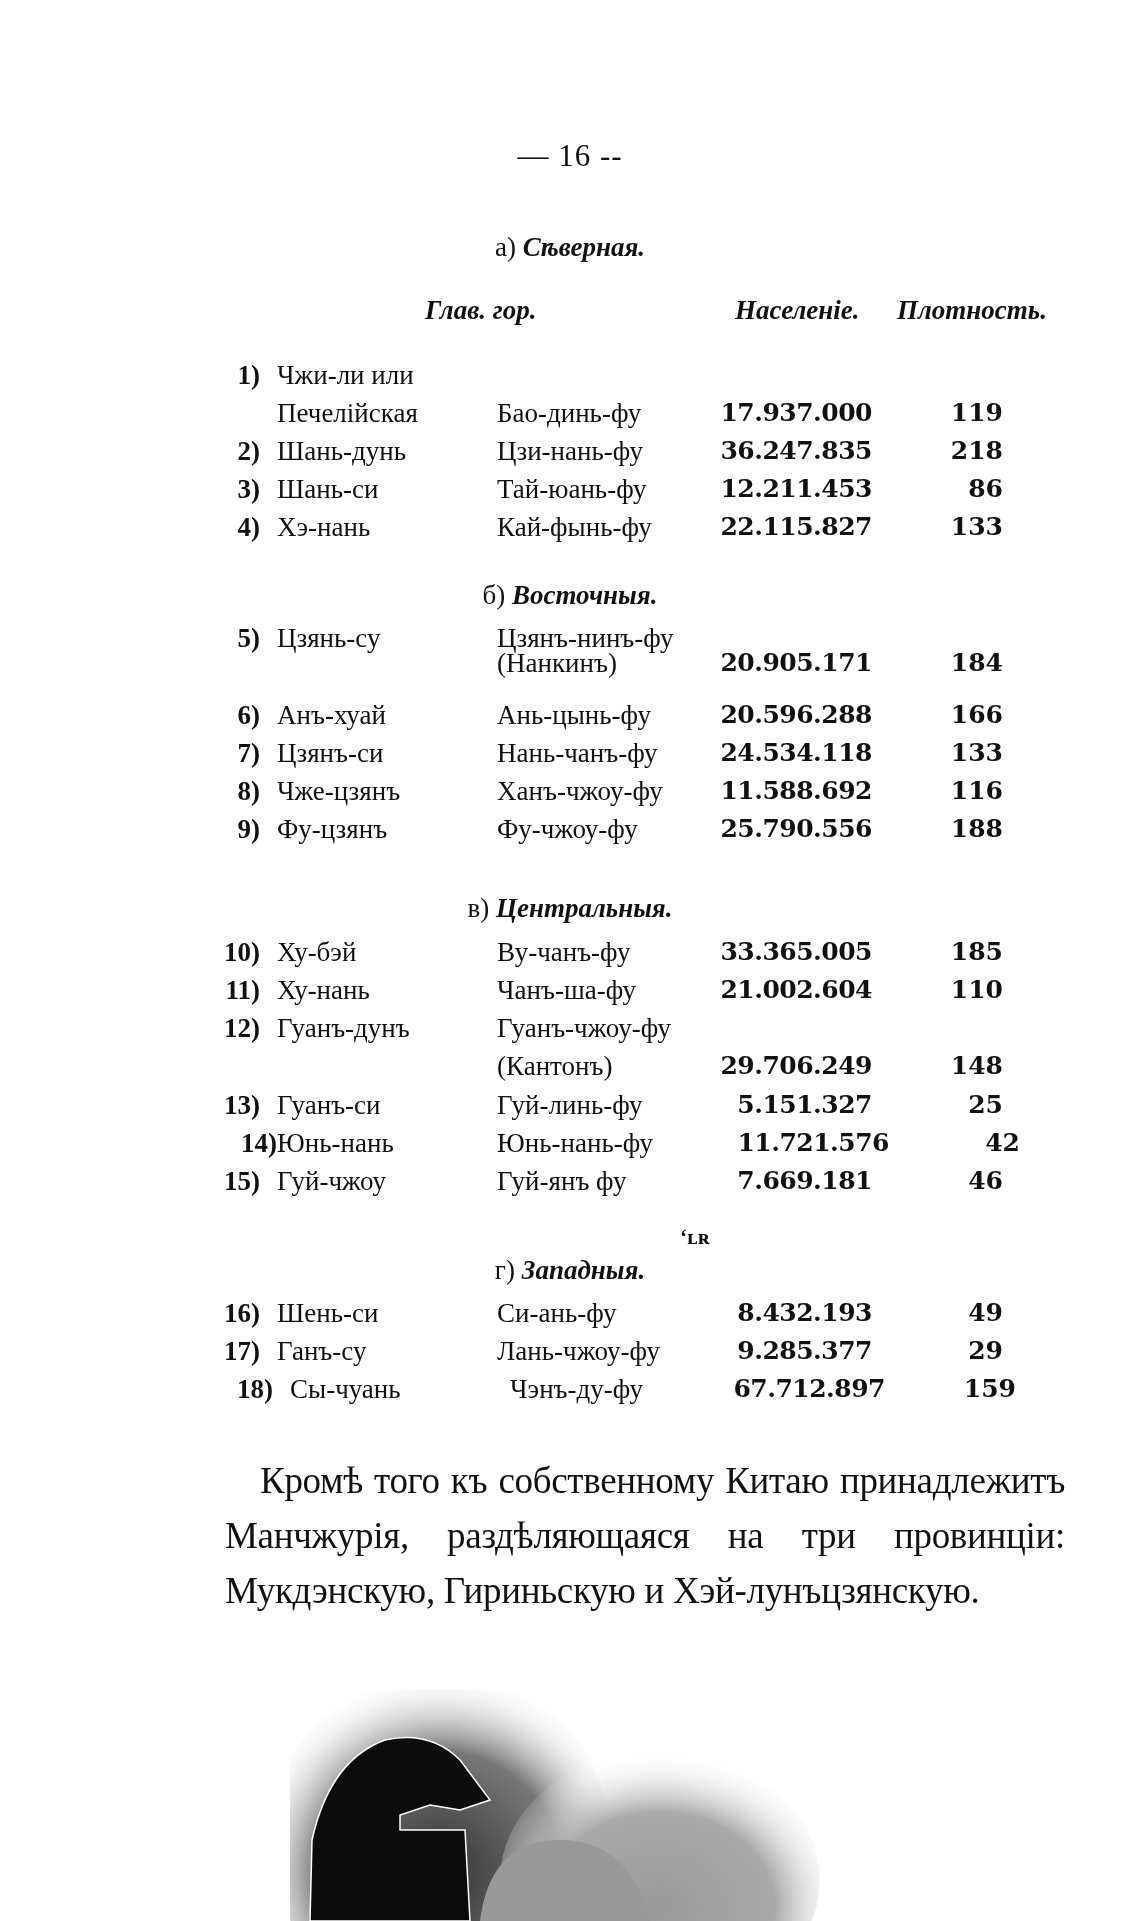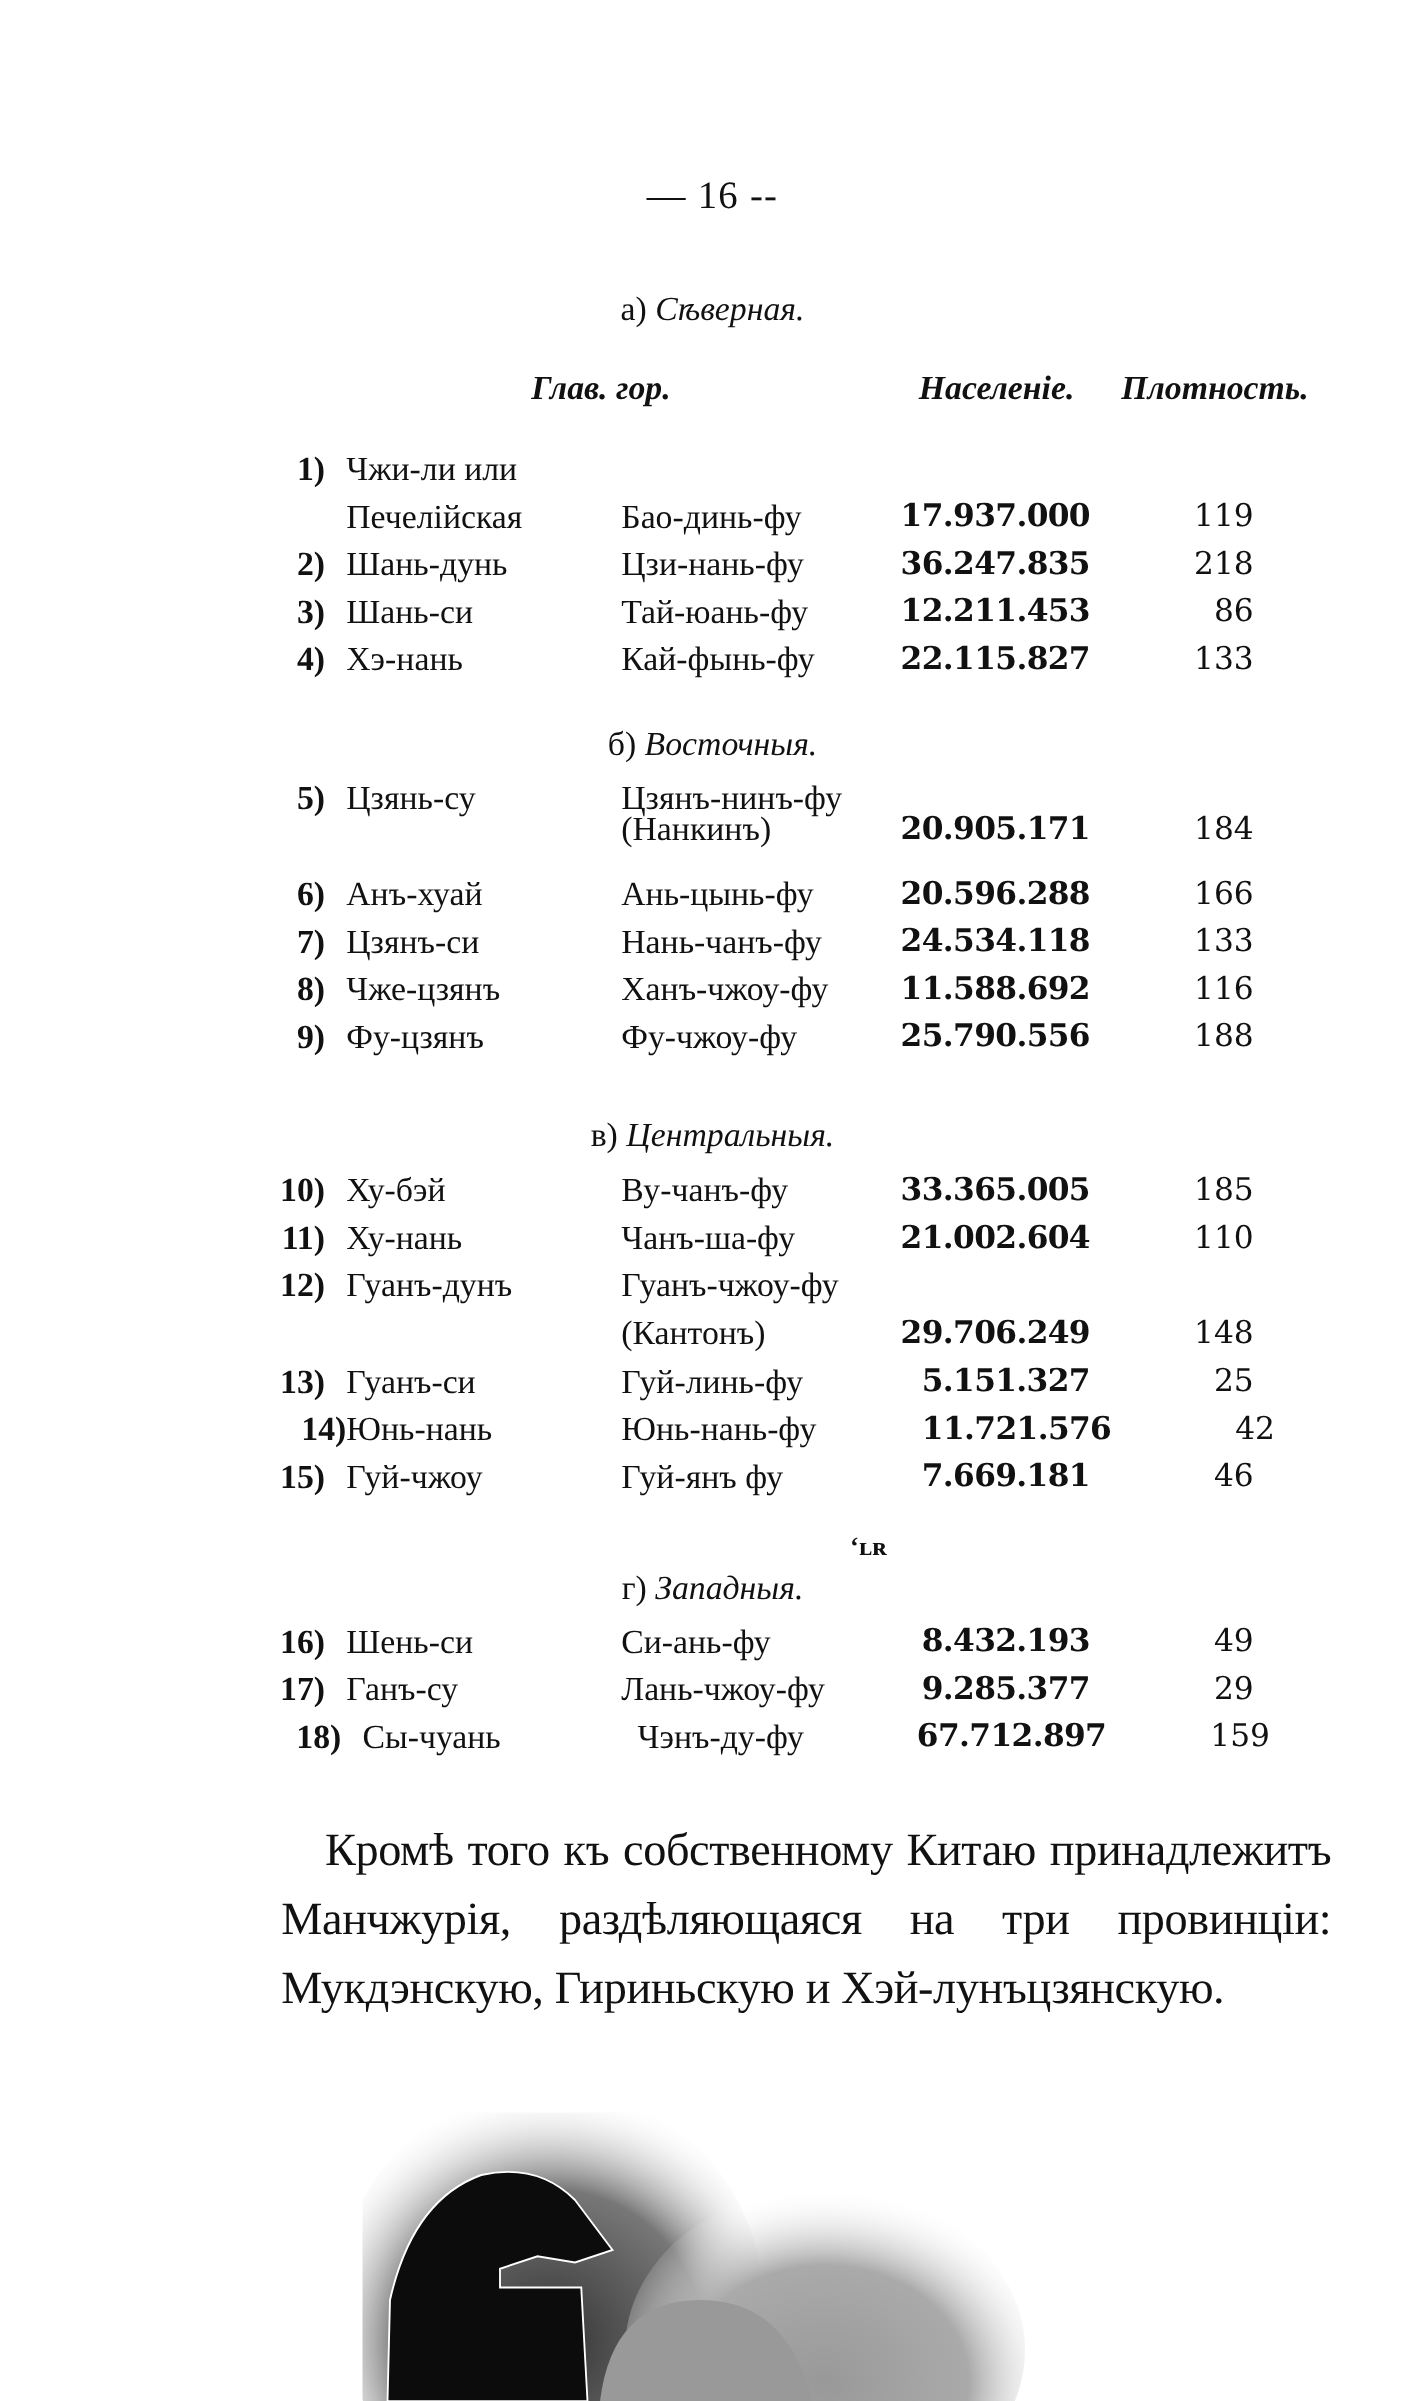--- a/index.html
+++ b/index.html
@@ -7,31 +7,31 @@
     width: 1140px; height: 1921px; position: relative; overflow: hidden;
     font-family: "Liberation Serif", "DejaVu Serif", serif; color: #111;
   }
   .page-number {
     position: absolute; top: 138px; left: 0; width: 100%;
     text-align: center; font-size: 31px; letter-spacing: 1px;
   }
   .section-title {
     position: absolute; left: 0; width: 100%; text-align: center; font-size: 27px;
   }
-  .section-title .it { font-style: italic; font-weight: normal; }
+  .section-title .it { font-style: italic; font-weight: bold; }
   .col-header {
     position: absolute; top: 295px; font-size: 27px; font-style: italic; font-weight: bold;
   }
   .row { position: absolute; left: 0; width: 100%; height: 38px; font-size: 27px; }
   .row span { position: absolute; top: 0; white-space: nowrap; }
   .num { right: 880px; text-align: right; font-weight: bold; }
   .prov { left: 277px; }
   .capital { left: 497px; }
   .pop { right: 268px; text-align: right; font-weight: bold; font-family: "DejaVu Serif", serif; font-size: 25px; letter-spacing: -0.5px; }
-  .dens { right: 137px; text-align: right; font-weight: normal; font-family: "DejaVu Serif", serif; font-size: 25px; }
+  .dens { right: 137px; text-align: right; font-weight: bold; font-family: "DejaVu Serif", serif; font-size: 25px; }
   .paragraph {
     position: absolute; top: 1453px; left: 225px; width: 840px;
     font-size: 37px; line-height: 55px; text-align: justify; text-indent: 35px;
     letter-spacing: -0.3px;
   }
   .stray-mark { position: absolute; top: 1225px; left: 680px; font-size: 21px; font-weight: bold; }
   .scan-blot { position: absolute; top: 1690px; left: 290px; width: 535px; height: 231px; }
 </style>
 </head>
 <body>

